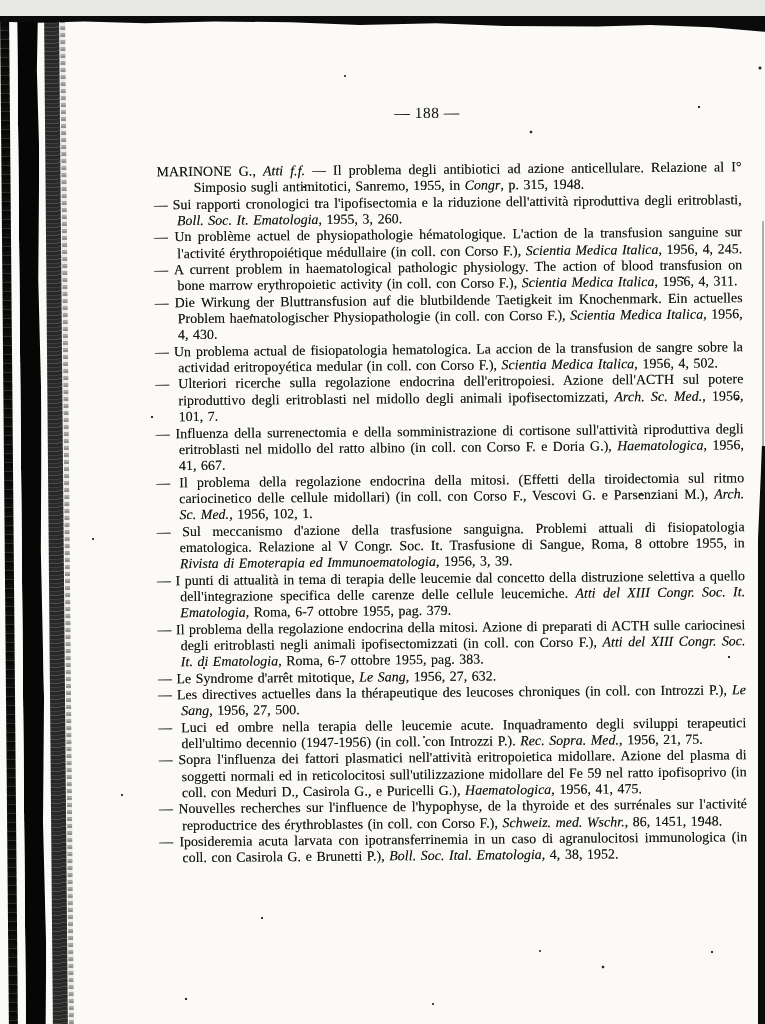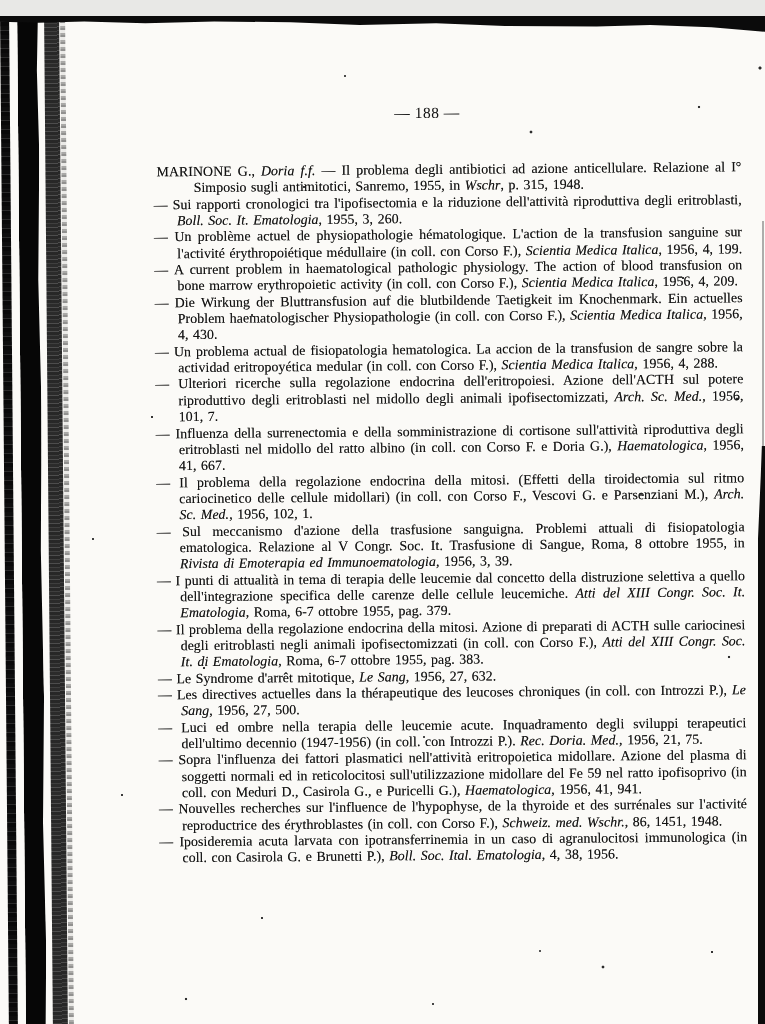--- a/index.html
+++ b/index.html
@@ -90,34 +90,34 @@
     <div class="g4"></div>
   </div>
   <div class="top-edge"></div>
   <div class="right-faint"></div>
   <div class="right-bar"></div>
   <div class="speckles"></div>
 
   <div class="content">
     <div class="page-number">— 188 —</div>
     <div class="bib" id="bib">
-        <div class="entry first"><span>MARINONE G., </span><i>Doria f.f.</i><span> — Il problema degli antibiotici ad azione anticellulare. Relazione al I° Simposio sugli antimitotici, Sanremo, 1955, in </span><i>Wschr</i><span>, p. 315, 1948.</span></div>
+        <div class="entry first"><span>MARINONE G., </span><i>Atti f.f.</i><span> — Il problema degli antibiotici ad azione anticellulare. Relazione al I° Simposio sugli antimitotici, Sanremo, 1955, in </span><i>Congr</i><span>, p. 315, 1948.</span></div>
         <div class="entry"><span>— Sui rapporti cronologici tra l'ipofisectomia e la riduzione dell'attività riproduttiva degli eritroblasti, </span><i>Boll. Soc. It. Ematologia</i><span>, 1955, 3, 260.</span></div>
-        <div class="entry"><span>— Un problème actuel de physiopathologie hématologique. L'action de la transfusion sanguine sur l'activité érythropoiétique médullaire (in coll. con Corso F.), </span><i>Scientia Medica Italica</i><span>, 1956, 4, 199.</span></div>
-        <div class="entry"><span>— A current problem in haematological pathologic physiology. The action of blood transfusion on bone marrow erythropoietic activity (in coll. con Corso F.), </span><i>Scientia Medica Italica</i><span>, 1956, 4, 209.</span></div>
+        <div class="entry"><span>— Un problème actuel de physiopathologie hématologique. L'action de la transfusion sanguine sur l'activité érythropoiétique médullaire (in coll. con Corso F.), </span><i>Scientia Medica Italica</i><span>, 1956, 4, 245.</span></div>
+        <div class="entry"><span>— A current problem in haematological pathologic physiology. The action of blood transfusion on bone marrow erythropoietic activity (in coll. con Corso F.), </span><i>Scientia Medica Italica</i><span>, 1956, 4, 311.</span></div>
         <div class="entry"><span>— Die Wirkung der Bluttransfusion auf die blutbildende Taetigkeit im Knochenmark. Ein actuelles Problem haematologischer Physiopathologie (in coll. con Corso F.), </span><i>Scientia Medica Italica</i><span>, 1956, 4, 430.</span></div>
-        <div class="entry"><span>— Un problema actual de fisiopatologia hematologica. La accion de la transfusion de sangre sobre la actividad eritropoyética medular (in coll. con Corso F.), </span><i>Scientia Medica Italica</i><span>, 1956, 4, 288.</span></div>
+        <div class="entry"><span>— Un problema actual de fisiopatologia hematologica. La accion de la transfusion de sangre sobre la actividad eritropoyética medular (in coll. con Corso F.), </span><i>Scientia Medica Italica</i><span>, 1956, 4, 502.</span></div>
         <div class="entry"><span>— Ulteriori ricerche sulla regolazione endocrina dell'eritropoiesi. Azione dell'ACTH sul potere riproduttivo degli eritroblasti nel midollo degli animali ipofisectomizzati, </span><i>Arch. Sc. Med.</i><span>, 1956, 101, 7.</span></div>
         <div class="entry"><span>— Influenza della surrenectomia e della somministrazione di cortisone sull'attività riproduttiva degli eritroblasti nel midollo del ratto albino (in coll. con Corso F. e Doria G.), </span><i>Haematologica</i><span>, 1956, 41, 667.</span></div>
         <div class="entry"><span>— Il problema della regolazione endocrina della mitosi. (Effetti della tiroidectomia sul ritmo cariocinetico delle cellule midollari) (in coll. con Corso F., Vescovi G. e Parsenziani M.), </span><i>Arch. Sc. Med.</i><span>, 1956, 102, 1.</span></div>
         <div class="entry"><span>— Sul meccanismo d'azione della trasfusione sanguigna. Problemi attuali di fisiopatologia ematologica. Relazione al V Congr. Soc. It. Trasfusione di Sangue, Roma, 8 ottobre 1955, in </span><i>Rivista di Emoterapia ed Immunoematologia</i><span>, 1956, 3, 39.</span></div>
         <div class="entry"><span>— I punti di attualità in tema di terapia delle leucemie dal concetto della distruzione selettiva a quello dell'integrazione specifica delle carenze delle cellule leucemiche. </span><i>Atti del XIII Congr. Soc. It. Ematologia</i><span>, Roma, 6-7 ottobre 1955, pag. 379.</span></div>
         <div class="entry"><span>— Il problema della regolazione endocrina della mitosi. Azione di preparati di ACTH sulle cariocinesi degli eritroblasti negli animali ipofisectomizzati (in coll. con Corso F.), </span><i>Atti del XIII Congr. Soc. It. di Ematologia</i><span>, Roma, 6-7 ottobre 1955, pag. 383.</span></div>
         <div class="entry"><span>— Le Syndrome d'arrêt mitotique, </span><i>Le Sang</i><span>, 1956, 27, 632.</span></div>
         <div class="entry"><span>— Les directives actuelles dans la thérapeutique des leucoses chroniques (in coll. con Introzzi P.), </span><i>Le Sang</i><span>, 1956, 27, 500.</span></div>
-        <div class="entry"><span>— Luci ed ombre nella terapia delle leucemie acute. Inquadramento degli sviluppi terapeutici dell'ultimo decennio (1947-1956) (in coll. con Introzzi P.). </span><i>Rec. Doria. Med.</i><span>, 1956, 21, 75.</span></div>
-        <div class="entry"><span>— Sopra l'influenza dei fattori plasmatici nell'attività eritropoietica midollare. Azione del plasma di soggetti normali ed in reticolocitosi sull'utilizzazione midollare del Fe 59 nel ratto ipofisoprivo (in coll. con Meduri D., Casirola G., e Puricelli G.), </span><i>Haematologica</i><span>, 1956, 41, 941.</span></div>
+        <div class="entry"><span>— Luci ed ombre nella terapia delle leucemie acute. Inquadramento degli sviluppi terapeutici dell'ultimo decennio (1947-1956) (in coll. con Introzzi P.). </span><i>Rec. Sopra. Med.</i><span>, 1956, 21, 75.</span></div>
+        <div class="entry"><span>— Sopra l'influenza dei fattori plasmatici nell'attività eritropoietica midollare. Azione del plasma di soggetti normali ed in reticolocitosi sull'utilizzazione midollare del Fe 59 nel ratto ipofisoprivo (in coll. con Meduri D., Casirola G., e Puricelli G.), </span><i>Haematologica</i><span>, 1956, 41, 475.</span></div>
         <div class="entry"><span>— Nouvelles recherches sur l'influence de l'hypophyse, de la thyroide et des surrénales sur l'activité reproductrice des érythroblastes (in coll. con Corso F.), </span><i>Schweiz. med. Wschr.</i><span>, 86, 1451, 1948.</span></div>
-        <div class="entry"><span>— Iposideremia acuta larvata con ipotransferrinemia in un caso di agranulocitosi immunologica (in coll. con Casirola G. e Brunetti P.), </span><i>Boll. Soc. Ital. Ematologia</i><span>, 4, 38, 1956.</span></div>
+        <div class="entry"><span>— Iposideremia acuta larvata con ipotransferrinemia in un caso di agranulocitosi immunologica (in coll. con Casirola G. e Brunetti P.), </span><i>Boll. Soc. Ital. Ematologia</i><span>, 4, 38, 1952.</span></div>
       </div>
   </div>
 
 </div>
 
 </body></html>

